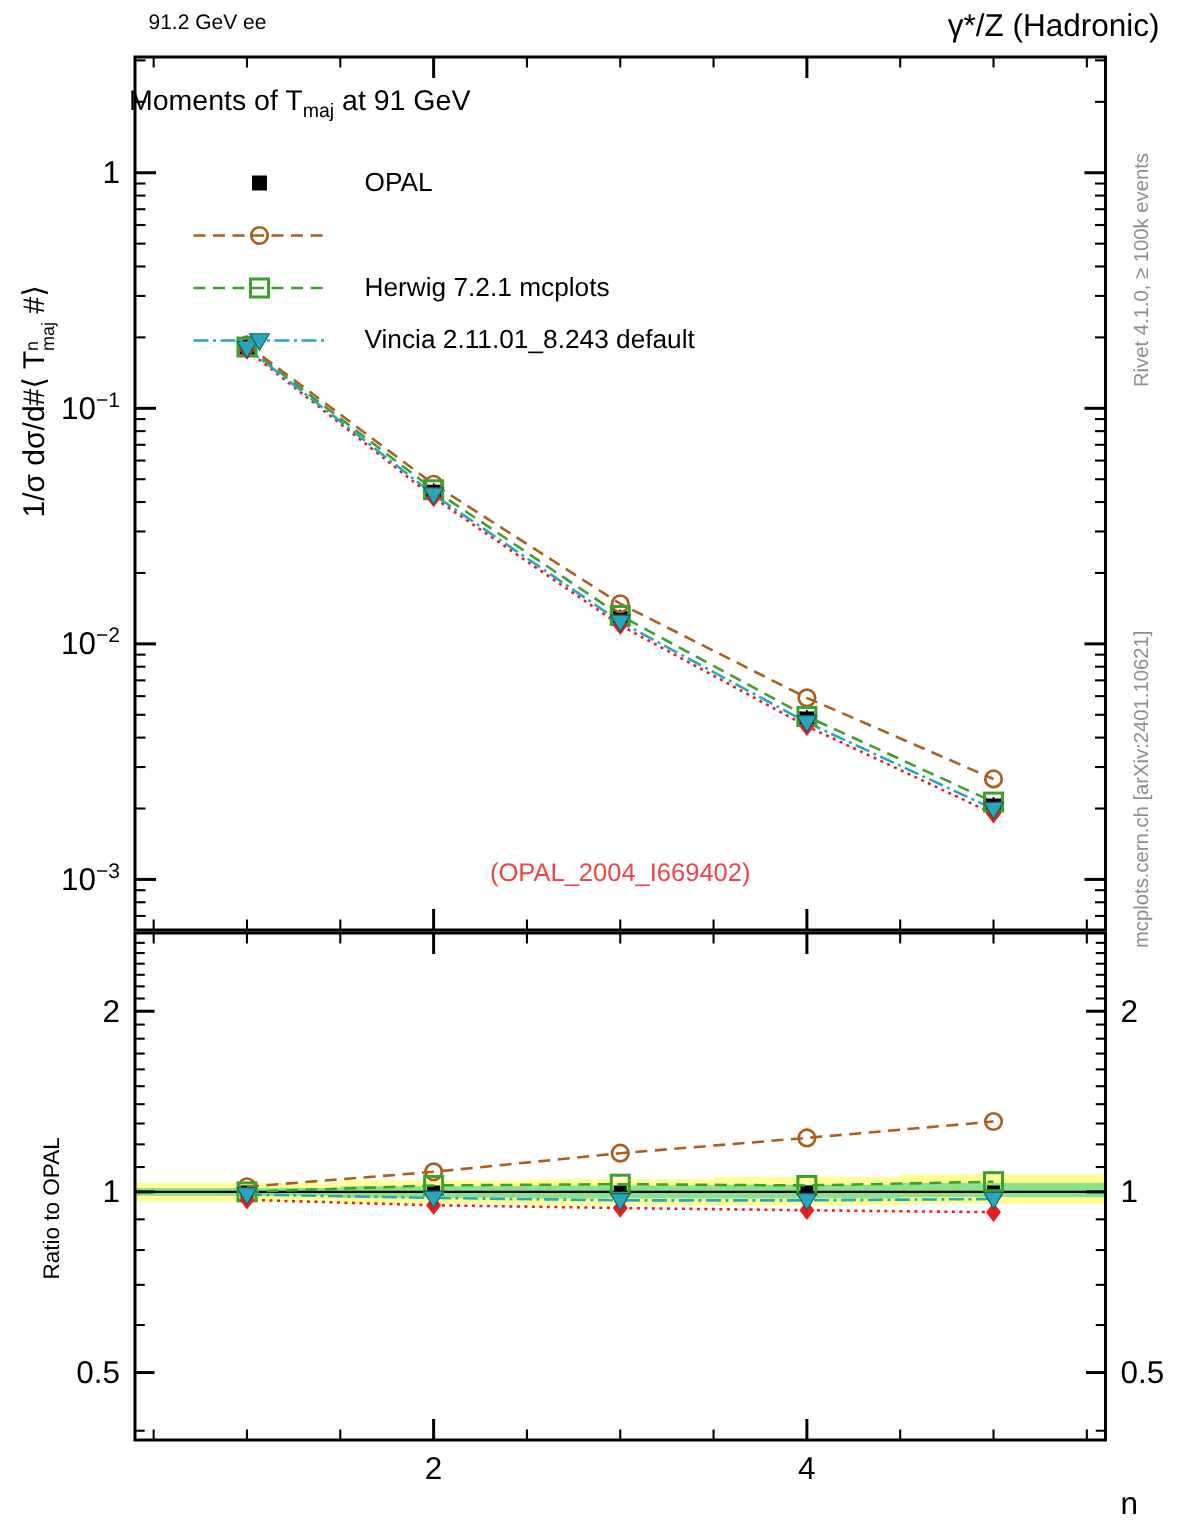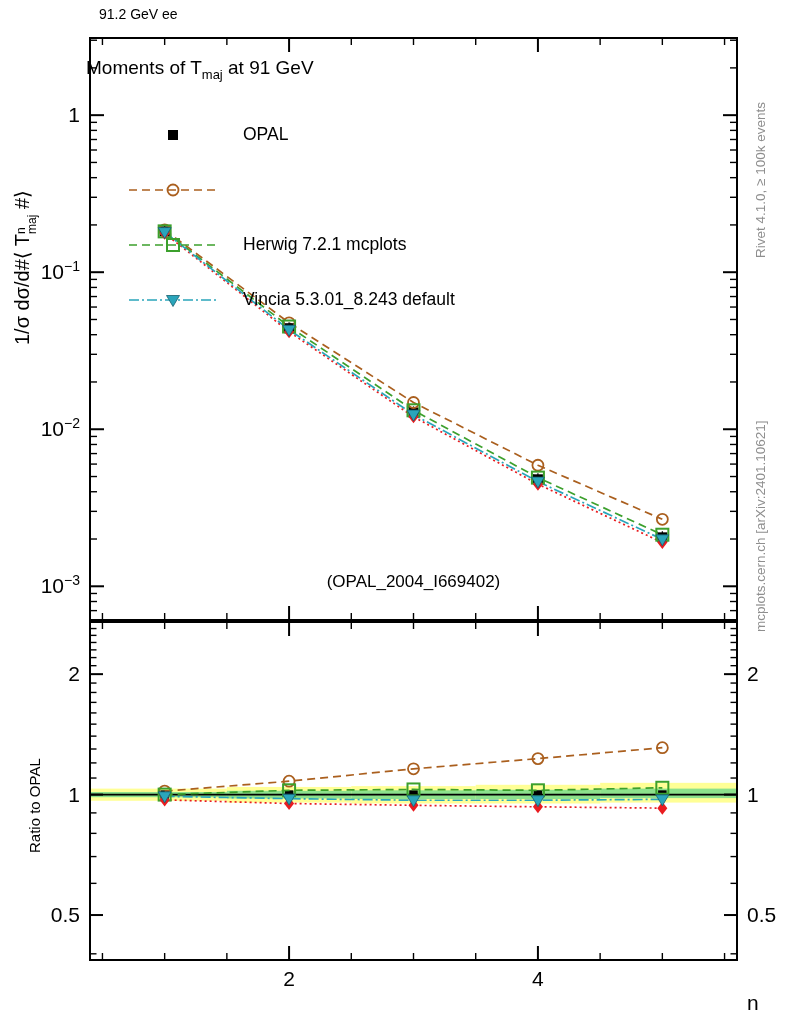--- a/index.html
+++ b/index.html
@@ -9,32 +9,32 @@
   #plot-svg { position:absolute; left:0; top:0; }
 
   .header-left  { position:absolute; left:99px;  top:6px; font-size:14px; }
   .header-right { position:absolute; right:13px; top:6px; font-size:21px; }
 
   .plot-title { position:absolute; left:86px; top:57px; width:721px;
                 text-align:left; font-size:19px; }
   .plot-title sub { font-size:13px; }
 
   .legend { position:absolute; left:127px; top:104px; }
-  .lrow   { display:flex; align-items:flex-start; height:35px;margin-top:20px; }
+  .lrow   { display:flex; align-items:center; height:35px; }
   .llabel { font-size:17.5px; margin-left:24px; white-space:nowrap; }
 
   .ylabel-main { position:absolute; left:10px; top:345px; white-space:nowrap;
                  font-size:20px; transform:rotate(-90deg); transform-origin:left top; }
   .stack { display:inline-block; font-size:12px; line-height:11px;
            vertical-align:-7px; text-align:left; }
   .ratio-ylabel { position:absolute; left:26px; top:853px; white-space:nowrap;
                   font-size:15px; transform:rotate(-90deg); transform-origin:left top; }
 
   .watermark { position:absolute; left:90px; top:572px; width:647px;
-               text-align:center; font-size:17px; color:#000000; }
+               text-align:center; font-size:17px; color:#ef4444; }
 
   .vnote { position:absolute; color:#8e8e8e; font-size:13.5px; white-space:nowrap;
            transform:rotate(-90deg); transform-origin:left top; }
   #note-rivet   { left:753px; top:258px; }
   #note-mcplots { left:753px; top:632px; }
 
   .xlabel-n { position:absolute; left:747px; top:991px; font-size:21px; }
 </style>
 </head>
 <body>
@@ -296,20 +296,21 @@
         <text x="80" y="801.5911637905215" text-anchor="end" font-size="21" font-family="&quot;Liberation Sans&quot;, sans-serif" fill="#000">1</text>
         <text x="747" y="801.5911637905215" text-anchor="start" font-size="21" font-family="&quot;Liberation Sans&quot;, sans-serif" fill="#000">1</text>
         <text x="80" y="681.1473027054418" text-anchor="end" font-size="21" font-family="&quot;Liberation Sans&quot;, sans-serif" fill="#000">2</text>
         <text x="747" y="681.1473027054418" text-anchor="start" font-size="21" font-family="&quot;Liberation Sans&quot;, sans-serif" fill="#000">2</text>
         <text x="289.0769230769231" y="986" text-anchor="middle" font-size="21" font-family="&quot;Liberation Sans&quot;, sans-serif" fill="#000">2</text>
         <text x="537.9230769230769" y="986" text-anchor="middle" font-size="21" font-family="&quot;Liberation Sans&quot;, sans-serif" fill="#000">4</text>
       </g>
     </svg>
 
   <div class="header-left">91.2 GeV ee</div>
+  <div class="header-right">γ*/Z (Hadronic)</div>
 
   <div class="plot-title"><span>Moments of T</span><sub>maj</sub><span> at 91 GeV</span></div>
 
   <div class="ylabel-main"><span>1/σ  dσ/d#⟨ T</span><span class="stack"><span>n</span><br><span>maj</span></span><span> #⟩</span></div>
 
   <div class="ratio-ylabel">Ratio to OPAL</div>
 
   <div class="legend" id="legend">
       <div class="lrow">
         <svg width="92" height="22">
@@ -328,21 +329,21 @@
           <line x1="2" y1="11" x2="90" y2="11" stroke="#3ca02d" stroke-width="1.7" stroke-dasharray="8,5"></line>
           <rect x="40" y="5" width="12" height="12" fill="none" stroke="#3ca02d" stroke-width="2"></rect>
         </svg>
         <span class="llabel">Herwig 7.2.1 mcplots</span>
       </div>
       <div class="lrow">
         <svg width="92" height="22">
           <line x1="2" y1="11" x2="90" y2="11" stroke="#2aa5bb" stroke-width="1.7" stroke-dasharray="10,3,2,3"></line>
           <path d="M39.5,6.5 L52.5,6.5 L46,17.5 Z" fill="#2aa5bb" stroke="#17606e" stroke-width="0.8"></path>
         </svg>
-        <span class="llabel">Vincia 5.3.01_8.243 default</span>
+        <span class="llabel">Vincia 2.11.01_8.243 default</span>
       </div>
     </div>
 
   <div class="watermark">(OPAL_2004_I669402)</div>
 
   <div class="vnote" id="note-rivet">Rivet 4.1.0, ≥ 100k events</div>
   <div class="vnote" id="note-mcplots">mcplots.cern.ch [arXiv:2401.10621]</div>
 
   <div class="xlabel-n">n</div>
 </div>

